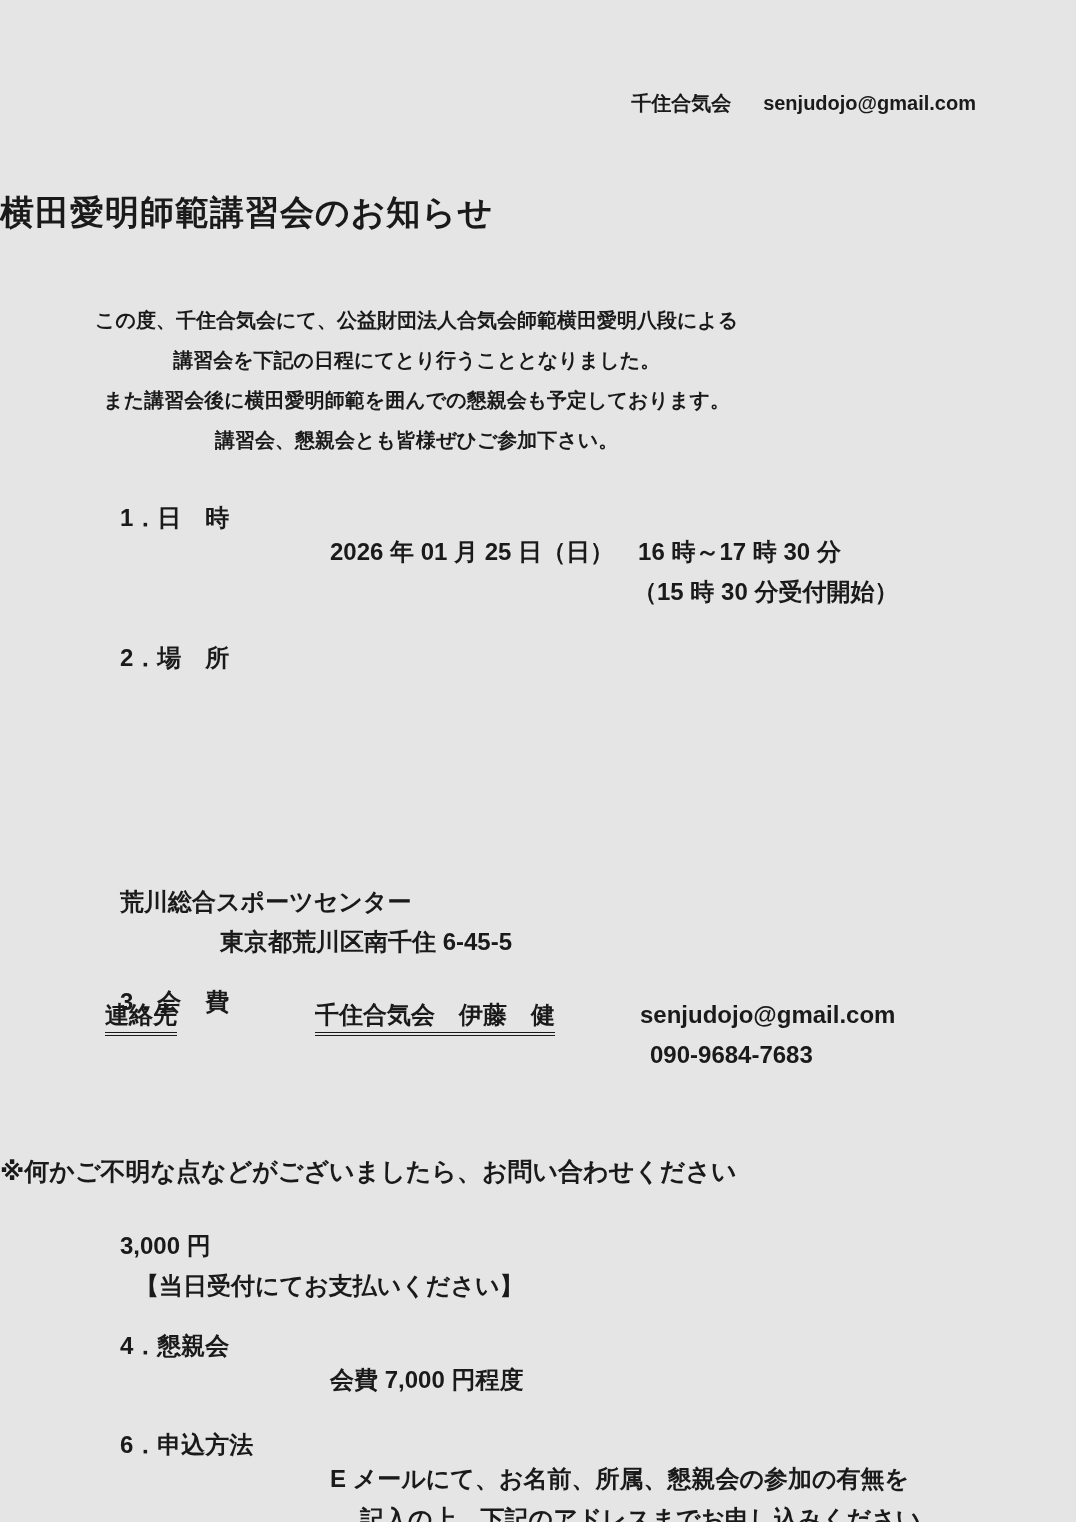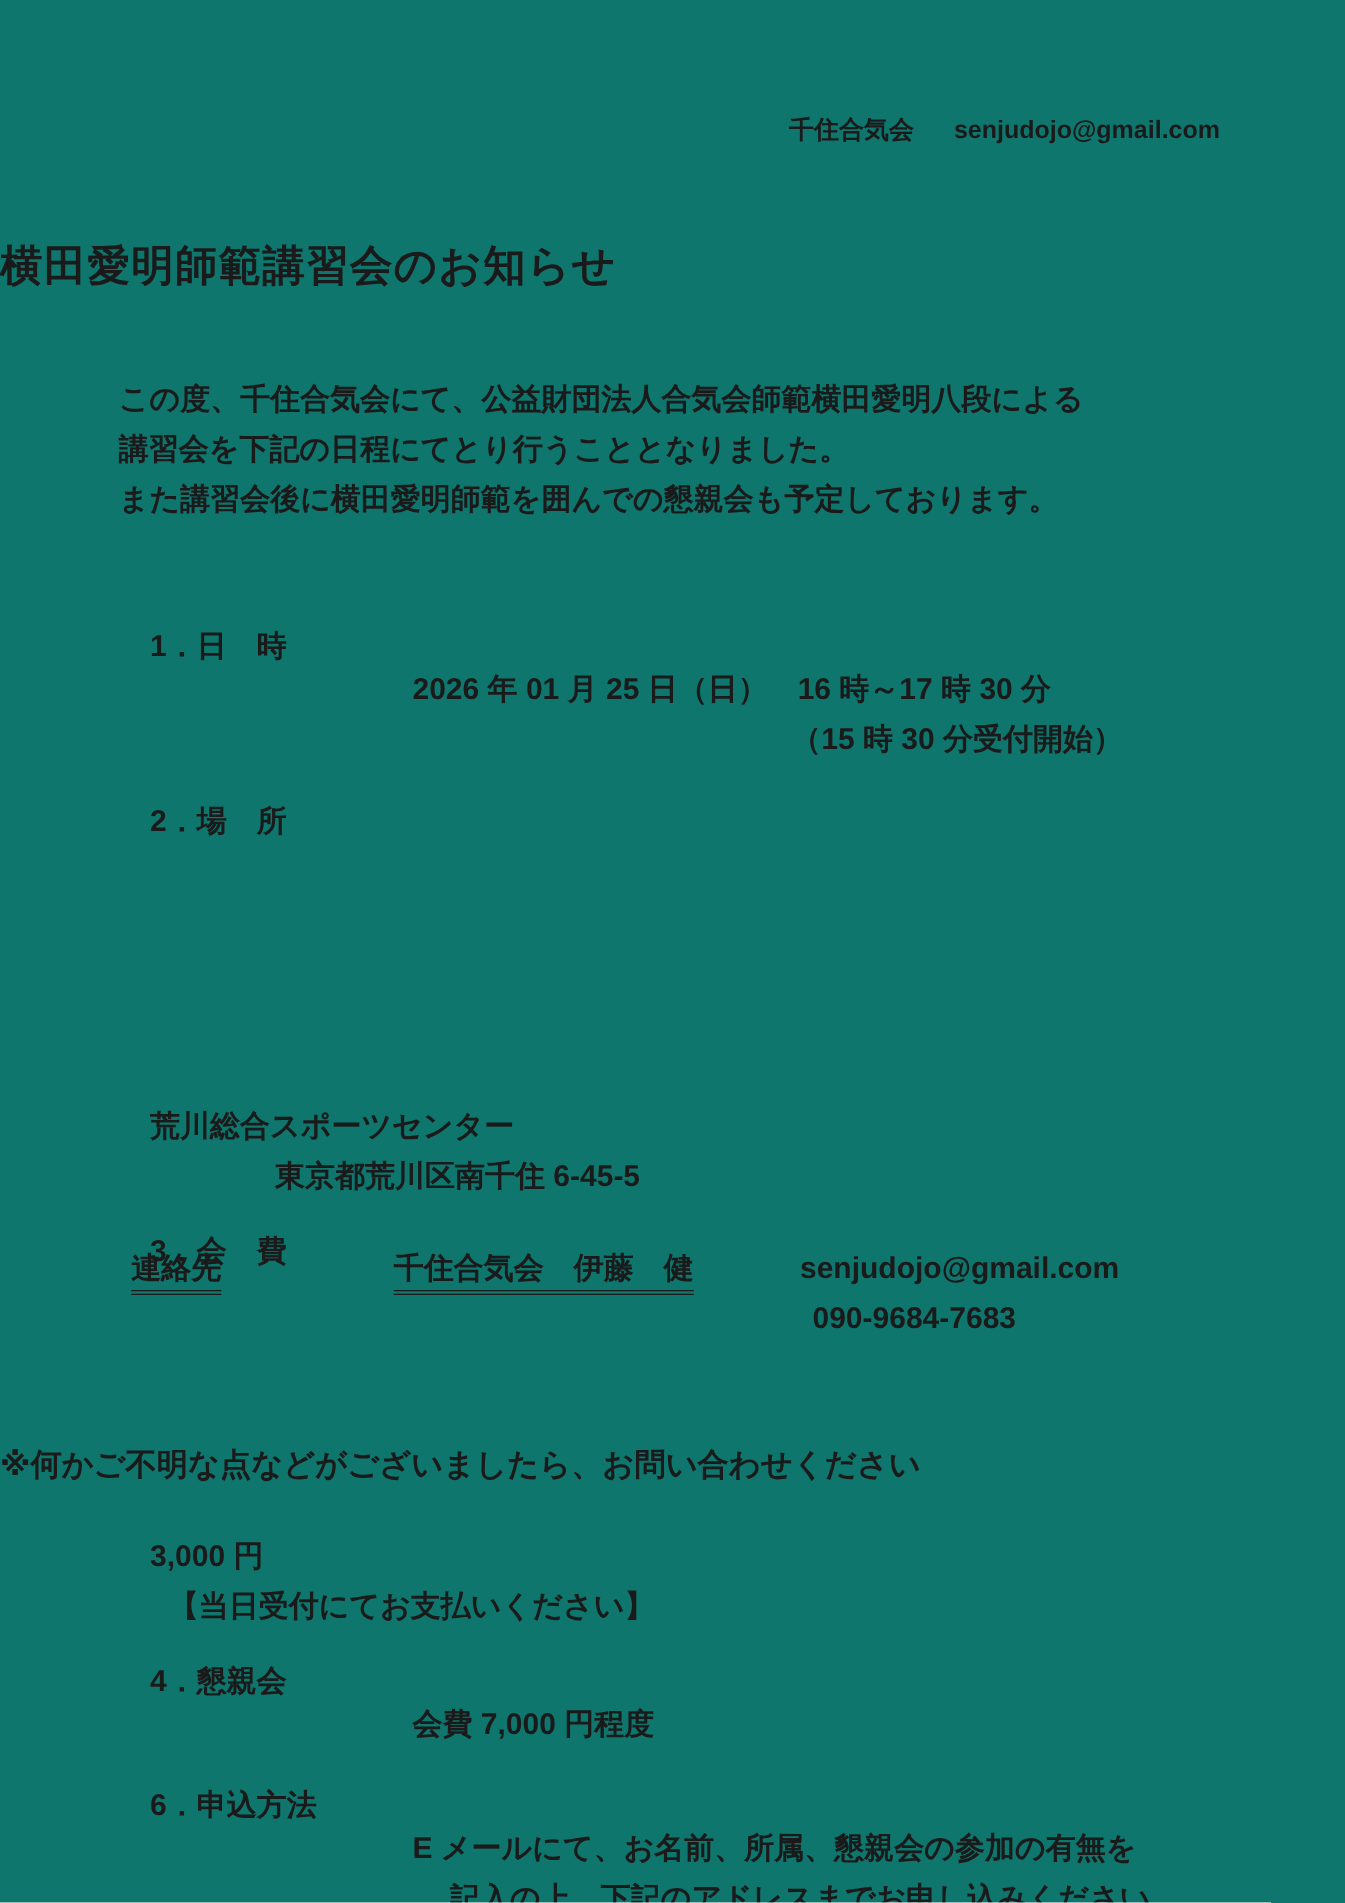--- a/index.html
+++ b/index.html
@@ -2,21 +2,21 @@
 <html><head>
 <meta charset="utf-8">
 <style>
   * { margin: 0; padding: 0; box-sizing: border-box; }
   html, body { background: #ffffff; }
   .page {
     position: relative;
     width: 1076px;
     height: 1522px;
     margin: 0 auto;
-    background: #0f766e;
+    background: #e5e5e5;
     color: #1a1a1a;
     font-family: "Liberation Sans", "DejaVu Sans", sans-serif;
     font-weight: 700;
     overflow: hidden;
   }
   .header {
     position: absolute;
     top: 90px;
     right: 100px;
     font-size: 20px;
@@ -28,22 +28,23 @@
     top: 190px;
     left: 0;
     width: 100%;
     font-size: 34px;
     letter-spacing: 1px;
   }
   .intro {
     position: absolute;
     top: 300px;
     left: 95px;
-    font-size: 24px;
+    font-size: 20px;
     line-height: 40px;
+    text-align: center;
   }
   .items {
     position: absolute;
     top: 498px;
     left: 120px;
     right: 60px;
     font-size: 24px;
     line-height: 40px;
   }
   .item-row { display: flex; align-items: flex-start; }
@@ -93,20 +94,21 @@
   <div class="header">
     <span class="org">千住合気会</span><span>senjudojo@gmail.com</span>
   </div>
 
   <h1 class="title">横田愛明師範講習会のお知らせ</h1>
 
   <div class="intro">
     <div class="line">この度、千住合気会にて、公益財団法人合気会師範横田愛明八段による</div>
     <div class="line">講習会を下記の日程にてとり行うこととなりました。</div>
     <div class="line">また講習会後に横田愛明師範を囲んでの懇親会も予定しております。</div>
+    <div class="line">講習会、懇親会とも皆様ぜひご参加下さい。</div>
   </div>
 
   <div class="items">
 
     <div class="item-row mb-26">
       <div class="item-label">1．日　時</div>
       <div class="item-value">
         <div class="line">2026 年 01 月 25 日（日）　16 時～17 時 30 分</div>
         <div class="line pl-303">（15 時 30 分受付開始）</div>
       </div>

